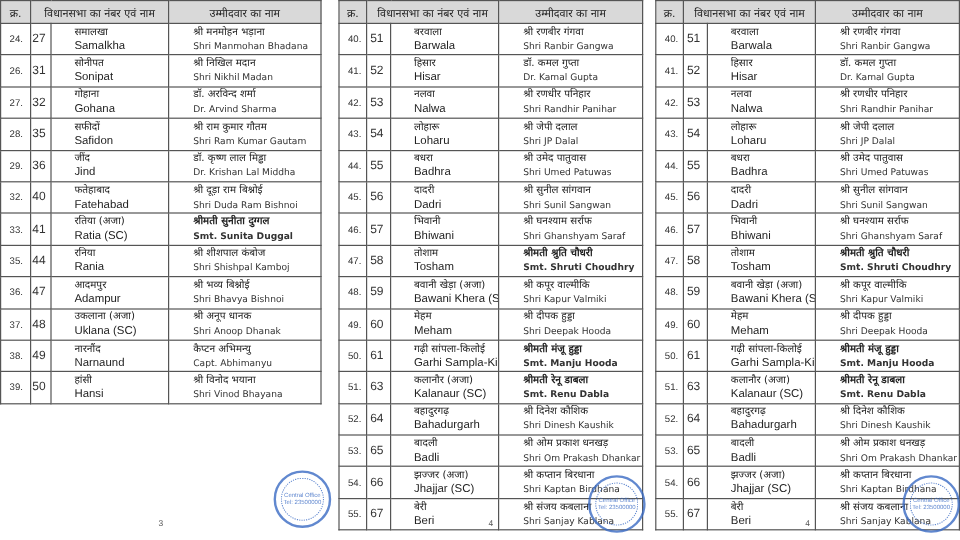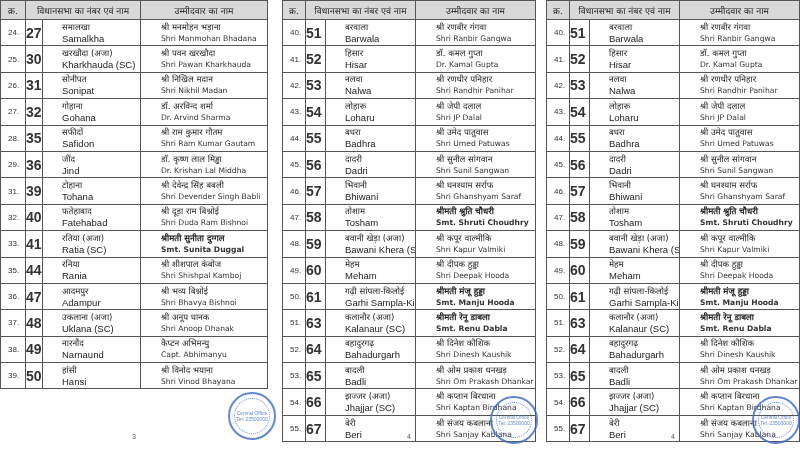--- a/index.html
+++ b/index.html
@@ -6,21 +6,21 @@
   html, body { width: 800px; height: 450px; overflow: hidden; background: #ffffff; }
   body { position: relative; font-family: "Liberation Sans", sans-serif; color: #222; }
   .page { position: absolute; top: 0; height: 320px; }
   .page.p1 { left: 0; width: 268px; }
   .page.p2 { left: 282px; width: 254px; }
   .page.p3 { left: 546px; width: 254px; }
   table { border-collapse: collapse; width: 100%; table-layout: fixed; }
   th { background: #d9d9d9; font-weight: normal; font-size: 9px; height: 19px; border: 1px solid #555; text-align: center; color: #222; font-family: "DejaVu Sans", sans-serif; }
   td { border: 1px solid #555; height: 26.4px; vertical-align: middle; }
   td.sn { font-size: 8px; padding-left: 7px; color: #333; }
-  td.cno { font-size: 14px; text-align: left; padding-right: 3px; border-right: 1px solid #555; color: #333; font-weight: bold; }
+  td.cno { font-size: 10px; text-align: center; padding-right: 3px; border-right: 1px solid #555; color: #333; }
   td.cname { font-size: 9.5px; padding-left: 19px; line-height: 12px; }
   td.cand { font-size: 9px; padding-left: 20px; line-height: 12px; margin-top: 44px; }
   .hi { display: block; font-family: "DejaVu Sans", sans-serif; font-size: 8.5px; color: #222; white-space: nowrap; overflow: hidden; }
   .en { display: block; white-space: nowrap; overflow: hidden; }
   td.cand .en { font-size: 7.6px; font-family: "DejaVu Sans", sans-serif; color: #333; }
   td.cand.bold .hi, td.cand.bold .en { font-weight: bold; }
   .pageno { position: absolute; top: 433px; font-size: 7px; color: #555; width: 100%; text-align: center; }
   .stamp { position: absolute; width: 48px; height: 48px; border-radius: 50%; border: 2px solid #3a6bc4; opacity: 0.8; display: flex; align-items: center; justify-content: center; }
   .stamp::before { content: ""; position: absolute; inset: 4px; border-radius: 50%; border: 1px dotted #3a6bc4; }
   .stamp span { font-size: 5px; color: #3a6bc4; text-align: center; line-height: 6px; }
@@ -50,32 +50,20 @@
           <td class="cname">
             <span class="hi">समालखा</span>
             <span class="en">Samalkha</span>
           </td>
           <td class="cand">
             <span class="hi">श्री मनमोहन भड़ाना</span>
             <span class="en">Shri Manmohan Bhadana</span>
           </td>
         </tr>
         <tr>
-          <td class="sn">25.</td>
-          <td class="cno">30</td>
-          <td class="cname">
-            <span class="hi">खरखौदा (अजा)</span>
-            <span class="en">Kharkhauda (SC)</span>
-          </td>
-          <td class="cand">
-            <span class="hi">श्री पवन खरखौदा</span>
-            <span class="en">Shri Pawan Kharkhauda</span>
-          </td>
-        </tr>
-        <tr>
           <td class="sn">26.</td>
           <td class="cno">31</td>
           <td class="cname">
             <span class="hi">सोनीपत</span>
             <span class="en">Sonipat</span>
           </td>
           <td class="cand">
             <span class="hi">श्री निखिल मदान</span>
             <span class="en">Shri Nikhil Madan</span>
           </td>
@@ -107,32 +95,20 @@
         <tr>
           <td class="sn">29.</td>
           <td class="cno">36</td>
           <td class="cname">
             <span class="hi">जींद</span>
             <span class="en">Jind</span>
           </td>
           <td class="cand">
             <span class="hi">डॉ. कृष्ण लाल मिड्ढा</span>
             <span class="en">Dr. Krishan Lal  Middha</span>
-          </td>
-        </tr>
-        <tr>
-          <td class="sn">31.</td>
-          <td class="cno">39</td>
-          <td class="cname">
-            <span class="hi">टोहाना</span>
-            <span class="en">Tohana</span>
-          </td>
-          <td class="cand">
-            <span class="hi">श्री देवेन्द्र सिंह बबली</span>
-            <span class="en">Shri Devender Singh Babli</span>
           </td>
         </tr>
         <tr>
           <td class="sn">32.</td>
           <td class="cno">40</td>
           <td class="cname">
             <span class="hi">फतेहाबाद</span>
             <span class="en">Fatehabad</span>
           </td>
           <td class="cand">

